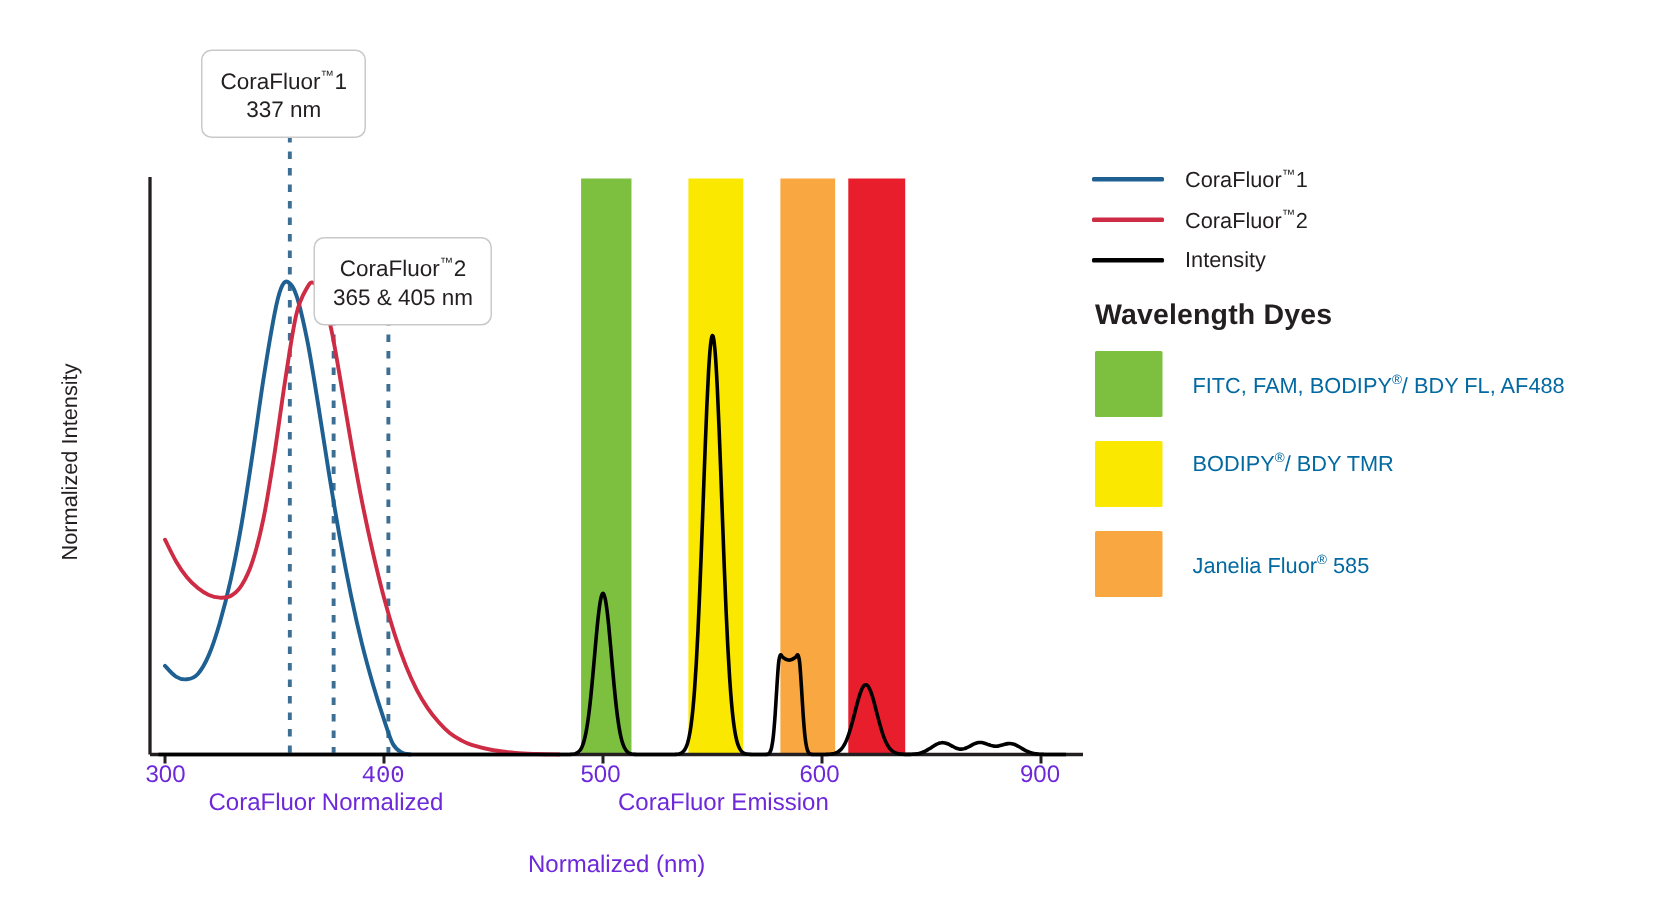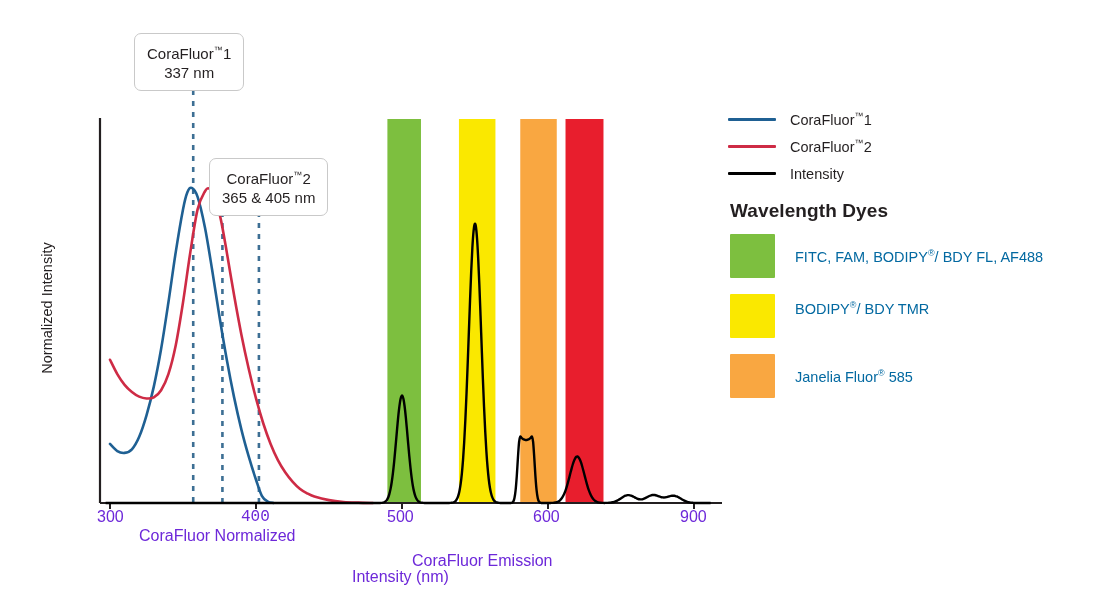--- a/index.html
+++ b/index.html
@@ -89,22 +89,22 @@
     <div>365 &amp; 405 nm</div>
   </div>
 
   <div class="axtext" style="left:97px;top:508px;">300</div>
   <div class="axtext" style="left:241px;top:508px;font-family:Liberation Mono, monospace;">400</div>
   <div class="axtext" style="left:387px;top:508px;">500</div>
   <div class="axtext" style="left:533px;top:508px;">600</div>
   <div class="axtext" style="left:680px;top:508px;">900</div>
 
   <div class="axtext" style="left:139px;top:527px;">CoraFluor Normalized</div>
-  <div class="axtext" style="left:412px;top:552px;">CoraFluor Emission</div>
-  <div class="axtext" style="left:352px;top:568px;">Intensity (nm)</div>
+  <div class="axtext" style="left:412px;top:527px;">CoraFluor Emission</div>
+  <div class="axtext" style="left:352px;top:568px;">Normalized (nm)</div>
 
   <div id="legend">
       <div class="lg-row">
         <div class="lg-swatch-line" style="background: rgb(31, 96, 147);"></div>
         <div class="lg-text">CoraFluor<span class="sup">™</span>1</div>
       </div>
       <div class="lg-row">
         <div class="lg-swatch-line" style="background: rgb(206, 43, 69);"></div>
         <div class="lg-text">CoraFluor<span class="sup">™</span>2</div>
       </div>

